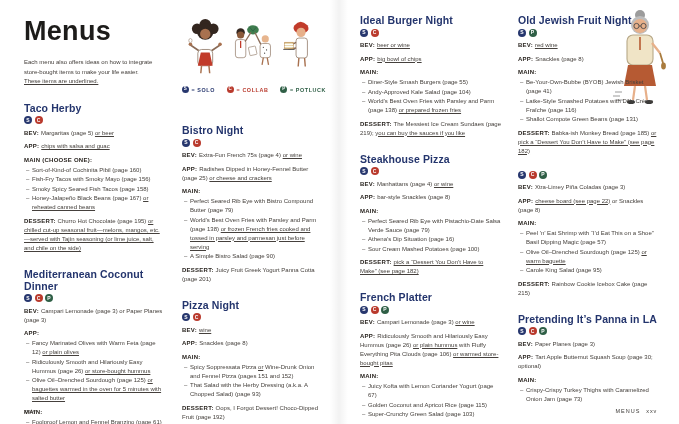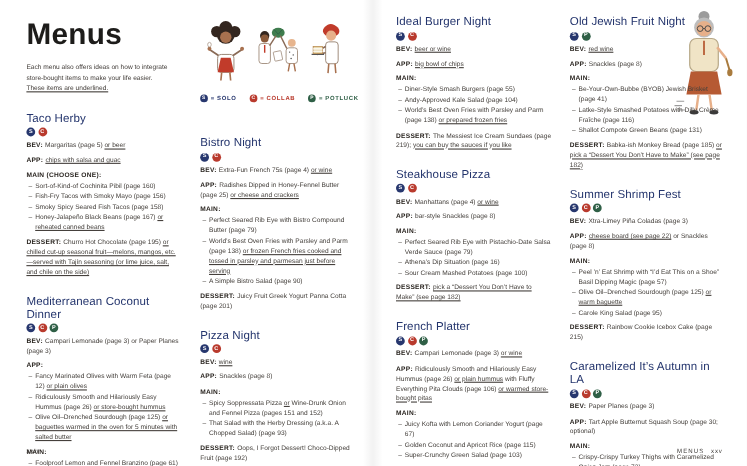--- a/index.html
+++ b/index.html
@@ -7,21 +7,21 @@
     font-family:"Liberation Sans",sans-serif;color:#45403c;}
   .gutter{position:absolute;left:330px;top:0;bottom:0;width:18px;
     background:linear-gradient(90deg,rgba(0,0,0,0) 0%,rgba(0,0,0,0.05) 50%,rgba(0,0,0,0) 100%);}
   .page{position:absolute;top:0;height:424px;width:339px;box-sizing:border-box;display:flex;gap:17px;}
   .page-left{left:0;padding:14px 14px 0 24px;}
   .page-right{left:340px;padding:14px 22px 0 20px;}
   .col{width:141px;flex:0 0 141px;position:relative;}
   h1.big-title{font-size:27px;font-weight:bold;color:#1d1c1a;margin:2px 0 11px;letter-spacing:0.3px;}
   .intro{font-size:6px;line-height:1.6;color:#413c38;width:132px;margin:0 0 15px;}
   .menu{margin-bottom:15px;}
-  .menu-title{font-size:10.5px;font-weight:normal;color:#24356d;margin:0 0 2.5px;letter-spacing:0.1px;}
+  .menu-title{font-size:10.5px;font-weight:bold;color:#24356d;margin:0 0 2.5px;letter-spacing:0.1px;}
   .badges{display:flex;gap:2.5px;margin:0 0 4.5px;}
   .badge{display:inline-flex;align-items:center;justify-content:center;width:8px;height:8px;
     border-radius:50%;color:#fff;font-size:5px;font-weight:bold;line-height:1;flex:0 0 auto;}
   .msec{font-size:6px;color:#45403c;line-height:1.5;margin-top:4.5px;}
   .mlabel{font-weight:bold;color:#29241f;letter-spacing:0.25px;}
   .mlabel.block{display:block;}
   .mitems{margin:1px 0 0;padding:0;list-style:none;}
   .mitems li{position:relative;padding-left:8px;margin-top:0.5px;}
   .mitems li::before{content:"–";position:absolute;left:2px;top:0;color:#45403c;}
   .u{text-decoration:underline;text-underline-offset:1px;}
@@ -282,40 +282,39 @@
               <span class="mlabel block">MAIN: </span>
               <ul class="mitems">
                 <li><span>Be-Your-Own-Bubbe (BYOB) Jewish Brisket (page 41)</span></li>
                 <li><span>Latke-Style Smashed Potatoes with Dilly Crème Fraîche (page 116)</span></li>
                 <li><span>Shallot Compote Green Beans (page 131)</span></li>
               </ul>
             </div>
             <div class="msec"><span class="mlabel">DESSERT: </span><span>Babka-ish Monkey Bread (page 185) </span><span class="u">or pick a “Dessert You Don’t Have to Make” (see page 182)</span></div>
           </section>
           <section class="menu">
-            <h2 class="menu-title">Summer Shrimp Fest</h2>
             <div class="badges">
               <span class="badge" style="background: rgb(39, 55, 110);">S</span>
               <span class="badge" style="background: rgb(185, 58, 45);">C</span>
               <span class="badge" style="background: rgb(47, 95, 70);">P</span>
             </div>
             <div class="msec"><span class="mlabel">BEV: </span><span>Xtra-Limey Piña Coladas (page 3)</span></div>
             <div class="msec"><span class="mlabel">APP: </span><span class="u">cheese board (see page 22)</span><span> or Snackles (page 8)</span></div>
             <div class="msec">
               <span class="mlabel block">MAIN: </span>
               <ul class="mitems">
                 <li><span>Peel ’n’ Eat Shrimp with “I’d Eat This on a Shoe” Basil Dipping Magic (page 57)</span></li>
                 <li><span>Olive Oil–Drenched Sourdough (page 125) </span><span class="u">or warm baguette</span></li>
                 <li><span>Carole King Salad (page 95)</span></li>
               </ul>
             </div>
             <div class="msec"><span class="mlabel">DESSERT: </span><span>Rainbow Cookie Icebox Cake (page 215)</span></div>
           </section>
           <section class="menu">
-            <h2 class="menu-title">Caramelized It’s Autumn in LA</h2>
+            <h2 class="menu-title">Pretending It’s Panna in LA</h2>
             <div class="badges">
               <span class="badge" style="background: rgb(39, 55, 110);">S</span>
               <span class="badge" style="background: rgb(185, 58, 45);">C</span>
               <span class="badge" style="background: rgb(47, 95, 70);">P</span>
             </div>
             <div class="msec"><span class="mlabel">BEV: </span><span>Paper Planes (page 3)</span></div>
             <div class="msec"><span class="mlabel">APP: </span><span>Tart Apple Butternut Squash Soup (page 30; optional)</span></div>
             <div class="msec">
               <span class="mlabel block">MAIN: </span>
               <ul class="mitems">

